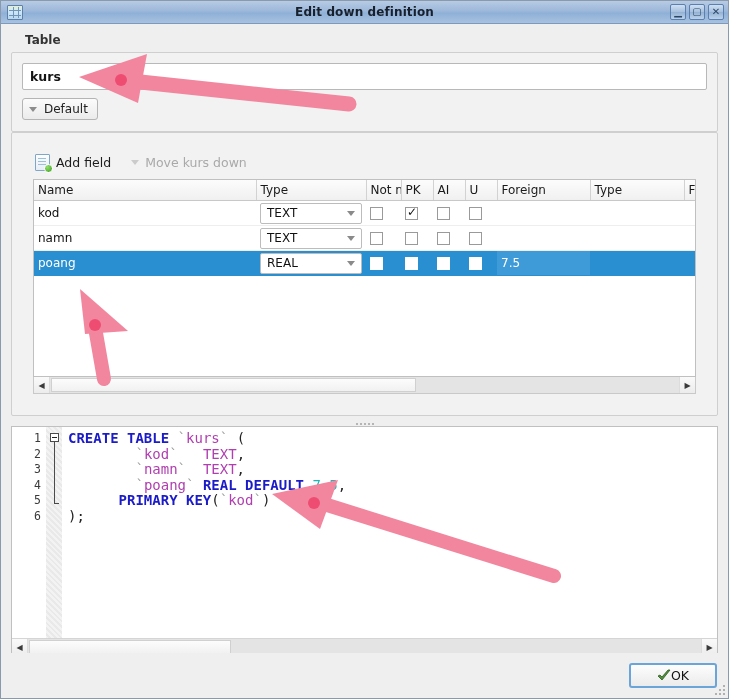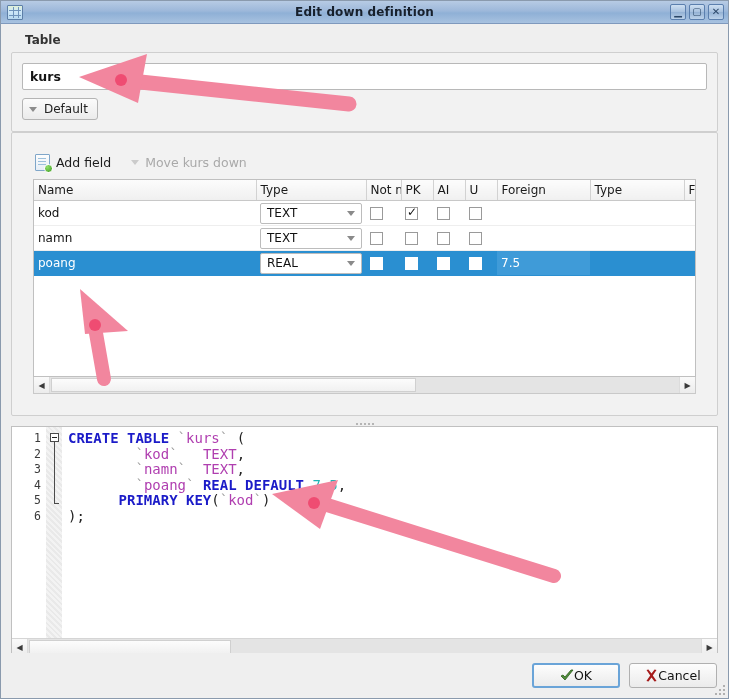--- a/index.html
+++ b/index.html
@@ -493,26 +493,20 @@
     </div>
   </div>
 
   <div id="footer">
     <div class="dlg-btn default">
       <svg width="14" height="13" viewBox="0 0 14 13">
         <path d="M1 7 L5 11 L13 1 L11 1 L5 8 L3 6 Z" fill="#4f8f3a" stroke="#2f5c20" stroke-width="0.8"></path>
       </svg>
       <span>OK</span>
     </div>
-    <div class="dlg-btn">
-      <svg width="13" height="13" viewBox="0 0 13 13">
-        <path d="M1.5 1 L3.4 0.6 L6.5 4.4 L9.6 0.6 L11.5 1 L7.8 6.4 L11.6 11.9 L9.5 12.4 L6.5 8.6 L3.5 12.4 L1.4 11.9 L5.2 6.4 Z" fill="#a61c1c"></path>
-      </svg>
-      <span>Cancel</span>
-    </div>
   </div>
 
   <div id="resize-grip">
     <i style="right:0;bottom:0"></i>
       <i style="right:4px;bottom:0"></i>
       <i style="right:8px;bottom:0"></i>
     <i style="right:0;bottom:4px"></i>
       <i style="right:4px;bottom:4px"></i>
     <i style="right:0;bottom:8px"></i>
   </div>

